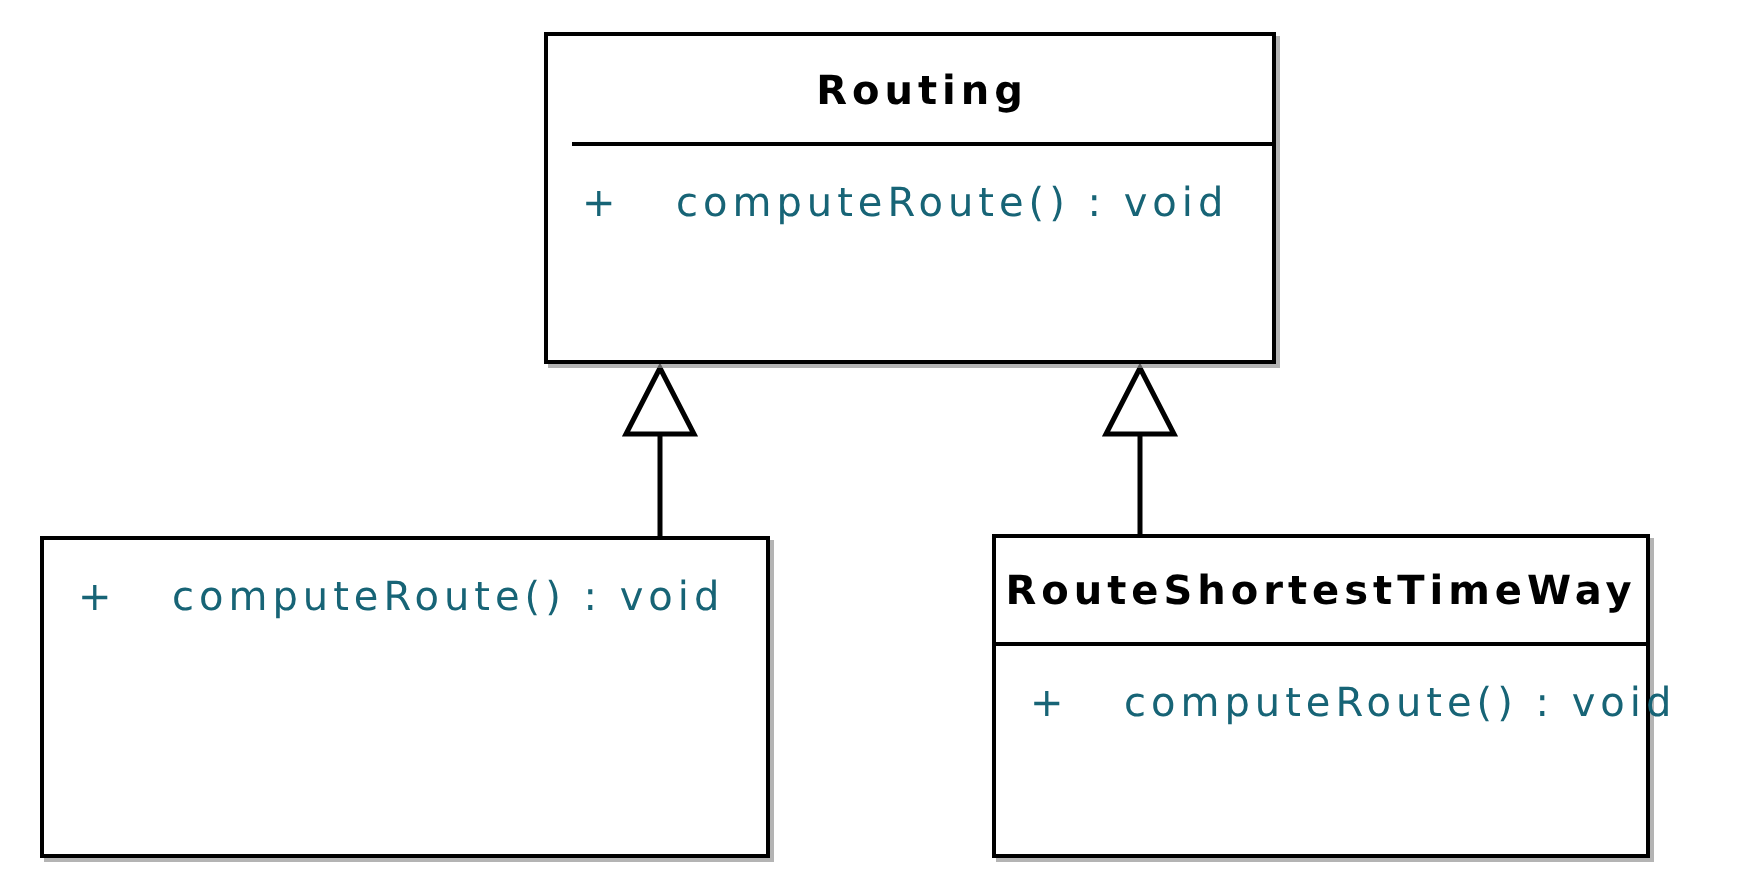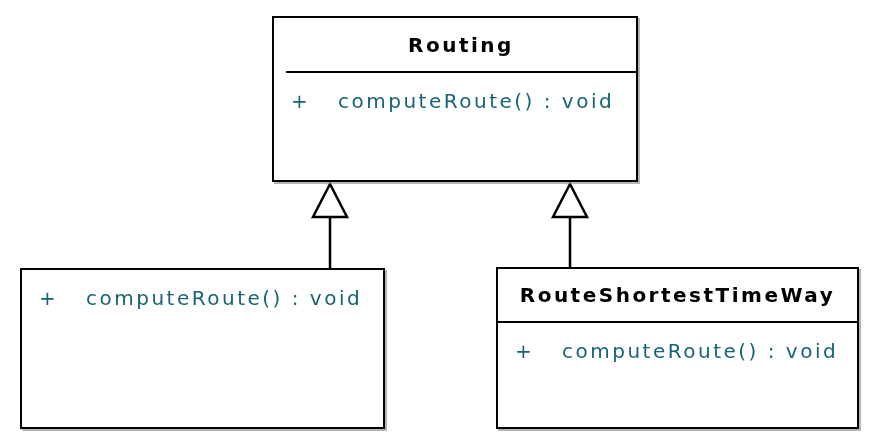--- a/index.html
+++ b/index.html
@@ -65,21 +65,21 @@
   #box-routing        { left: 272px; top: 16px;  width: 366px; height: 166px; }
   #box-routing .class-title { height: 53px; margin-left: 12px; }
   #box-routing .op-row      { padding-left: 17px; }
   #box-routing .op-vis      { width: 47px; }
 
   #box-shortest-path  { left: 20px;  top: 268px; width: 365px; height: 161px; }
   #box-shortest-path .class-title { height: 52px; }
   #box-shortest-path .op-row      { padding-left: 17px; }
   #box-shortest-path .op-vis      { width: 47px; }
 
-  #box-time-way       { left: 496px; top: 267px; width: 363px; height: 162px; }
+  #box-time-way       { left: 496px; top: 267px; width: 329px; height: 162px; }
   #box-time-way .class-title { height: 52px; }
   #box-time-way .op-row      { padding-left: 17px; }
   #box-time-way .op-vis      { width: 47px; }
 </style>
 </head>
 <body>
 
 <div id="canvas">
 
   <svg id="arrow-layer" viewBox="0 0 882 442" xmlns="http://www.w3.org/2000/svg">

